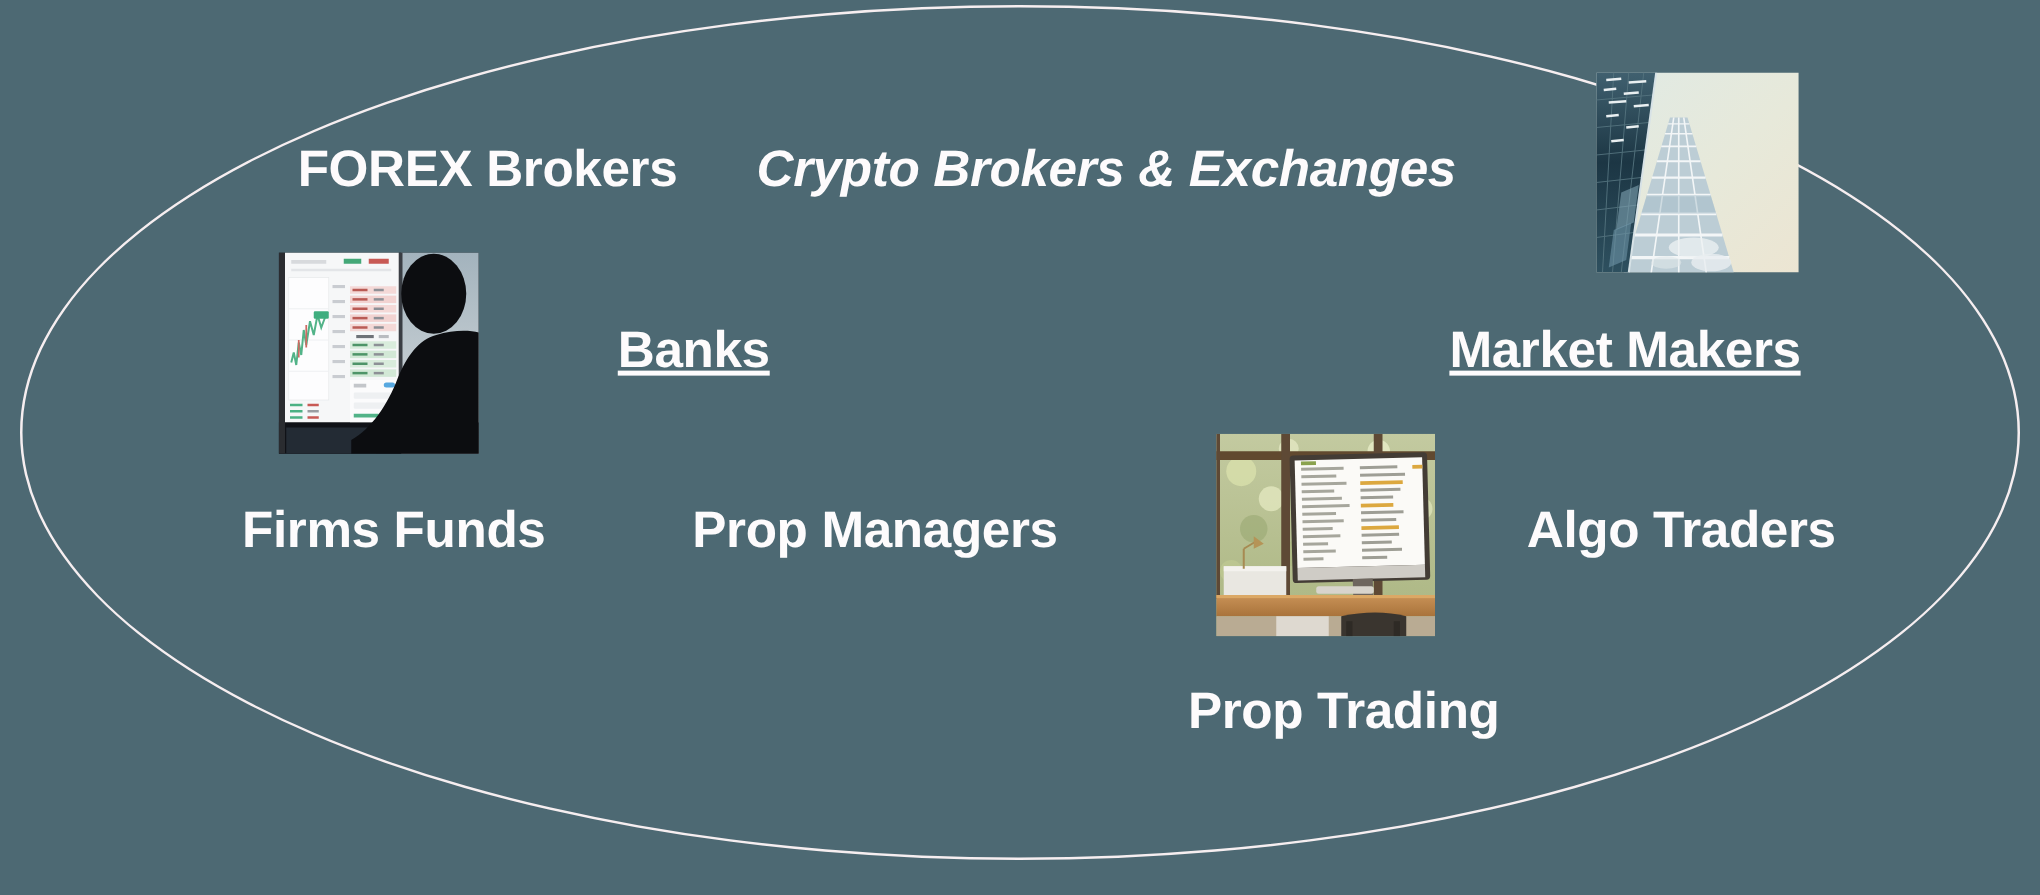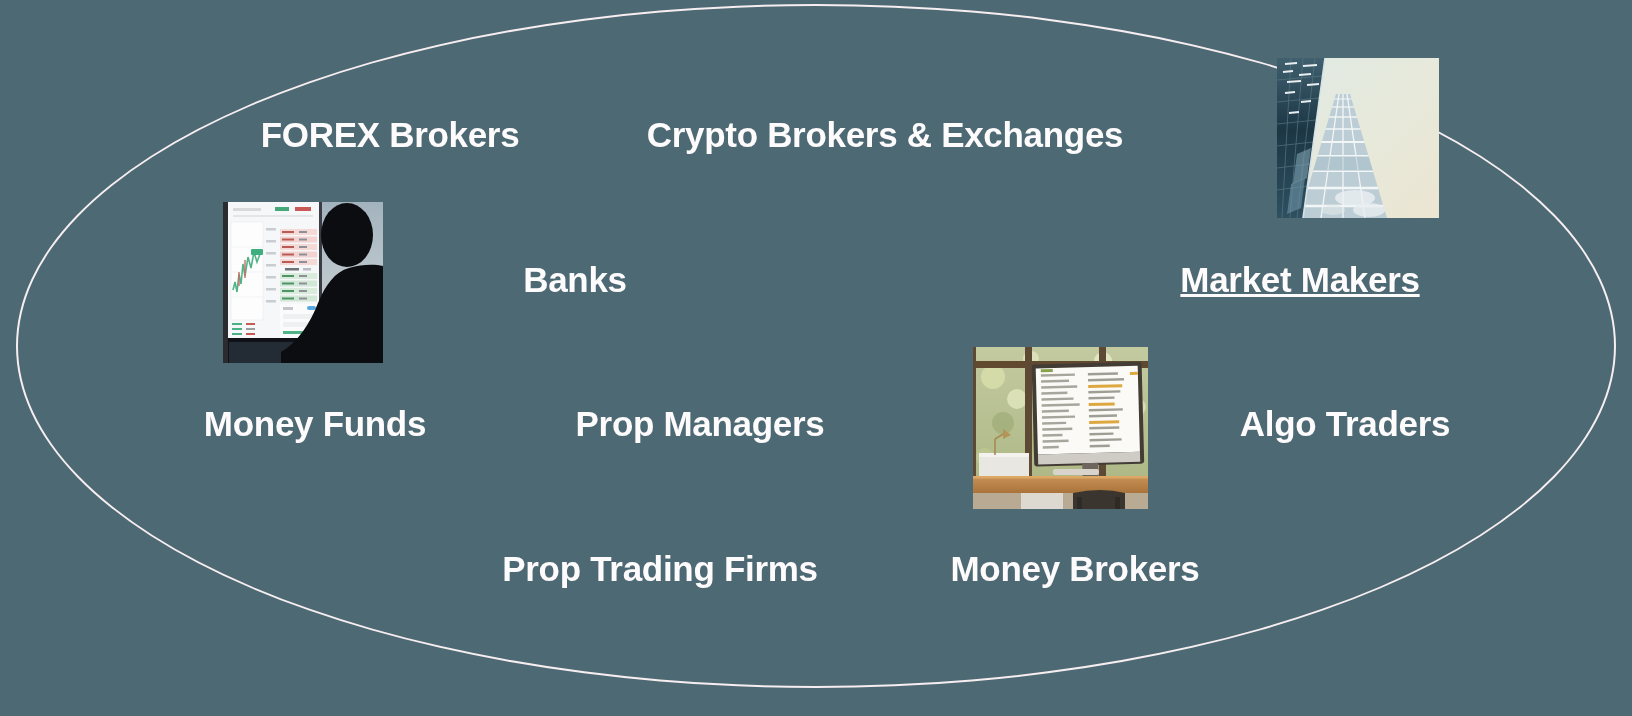--- a/index.html
+++ b/index.html
@@ -30,28 +30,28 @@
   }
   .photo svg{display:block;width:100%;height:100%;}
   #photo-trader{left:223px;top:202px;width:160px;height:161px;}
   #photo-skyscraper{left:1277px;top:58px;width:162px;height:160px;}
   #photo-desk{left:973px;top:347px;width:175px;height:162px;}
   .node-label{
     position:absolute;
     z-index:3;
     transform:translate(-50%,-50%);
     color:var(--label);
-    font-size:35px;
+    font-size:41px;
     font-weight:700;
     letter-spacing:-0.3px;
     white-space:nowrap;
   }
   #lbl-forex{left:390px;top:135px;}
-  #lbl-crypto{left:885px;top:135px;}
-  #lbl-banks{left:575px;top:280px;}
+  #lbl-crypto{left:885px;top:135px;font-style:italic;}
+  #lbl-banks{left:555px;top:280px;text-decoration:underline;}
   #lbl-liquidity{left:895px;top:280px;}
   #lbl-market{left:1300px;top:280px;text-decoration:underline;}
   #lbl-hedge{left:315px;top:424px;}
   #lbl-money{left:700px;top:424px;}
   #lbl-algo{left:1345px;top:424px;}
   #lbl-proptrading{left:660px;top:569px;}
   #lbl-propbrokers{left:1075px;top:569px;}
 </style>
 </head>
 <body>
@@ -321,19 +321,18 @@
       <path d="M100,146 q28,-6 52,0 l0,16 l-52,0 Z" fill="#3a352f"></path>
       <rect x="104" y="150" width="5" height="12" fill="#2e2a25"></rect>
       <rect x="142" y="150" width="5" height="12" fill="#2e2a25"></rect>
     </svg>
   </div>
 
   <div class="node-label" id="lbl-forex">FOREX Brokers</div>
   <div class="node-label" id="lbl-crypto">Crypto Brokers &amp; Exchanges</div>
   <div class="node-label" id="lbl-banks">Banks</div>
   <div class="node-label" id="lbl-market">Market Makers</div>
-  <div class="node-label" id="lbl-hedge">Money Funds</div>
+  <div class="node-label" id="lbl-hedge">Firms Funds</div>
   <div class="node-label" id="lbl-money">Prop Managers</div>
   <div class="node-label" id="lbl-algo">Algo Traders</div>
-  <div class="node-label" id="lbl-proptrading">Prop Trading Firms</div>
-  <div class="node-label" id="lbl-propbrokers">Money Brokers</div>
+  <div class="node-label" id="lbl-propbrokers">Prop Trading</div>
 
 </div>
 
 </body></html>

